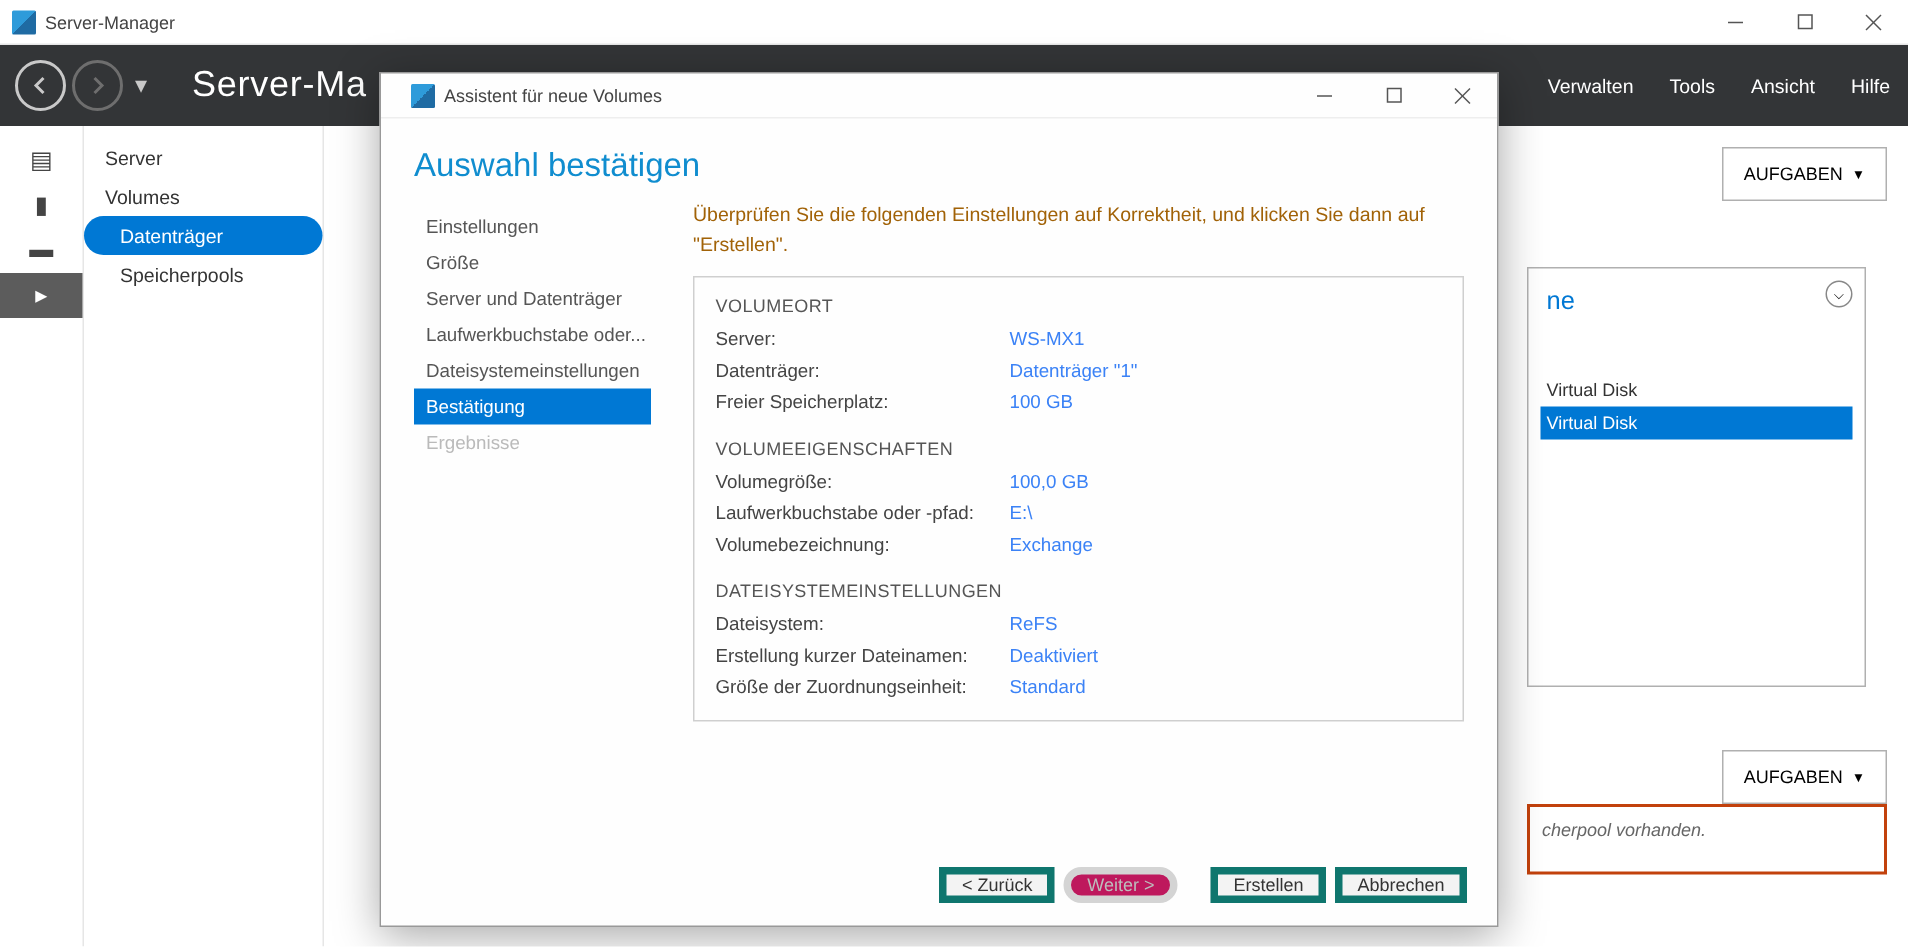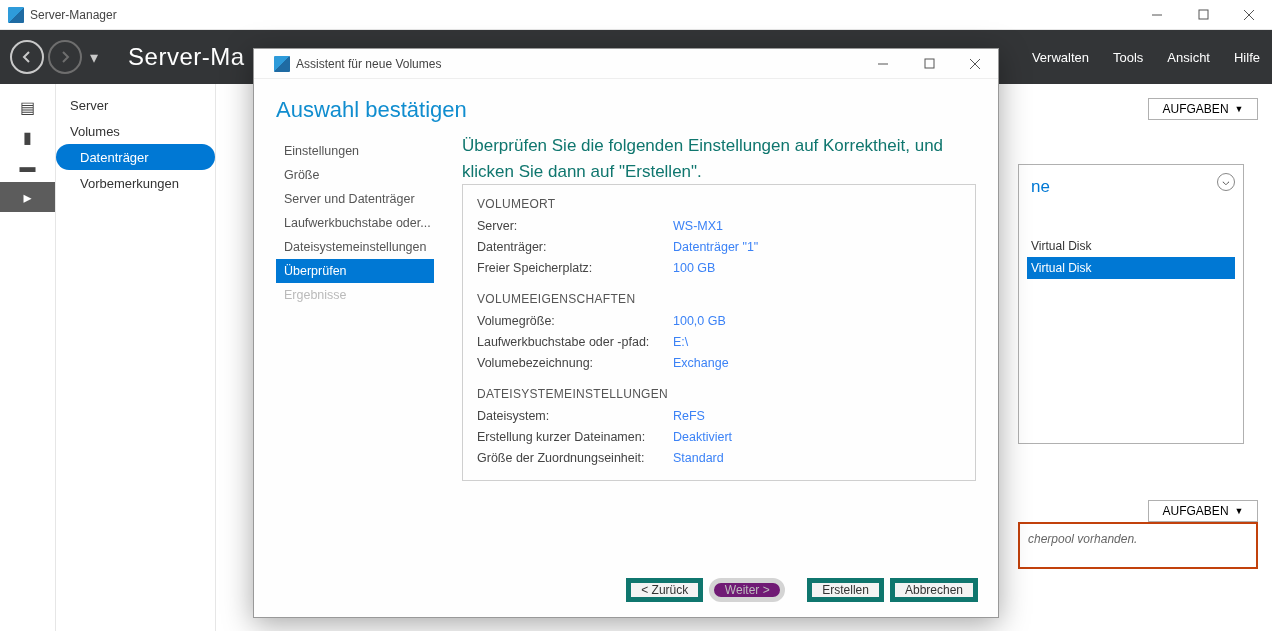--- a/index.html
+++ b/index.html
@@ -29,21 +29,21 @@
   .iconcol { width: 56px; background: #fff; border-right: 1px solid #e6e6e6; padding-top: 8px; }
   .iconcol .ic { height: 30px; display: flex; align-items: center; justify-content: center; color: #444; }
   .iconcol .ic.sel { background: #5c5c5c; color: #fff; }
   .navcol { width: 160px; background: #fff; border-right: 1px solid #e6e6e6; padding-top: 8px; }
   .navcol .ni { height: 26px; display: flex; align-items: center; padding-left: 14px; font-size: 13px; color: #333; }
   .navcol .ni.sub { padding-left: 24px; border-radius: 13px; }
   .navcol .ni.sel { background: #0078d4; color: #fff; }
 
   .maincol { flex: 1; background: #fff; position: relative; }
   .maincol .panel-right { position: absolute; right: 14px; top: 14px; width: 240px; }
-  .aufgaben-btn { width: 110px; height: 22px; border: 1px solid #b0b0b0; background: #fff; font-size: 12px; display: flex; align-items: center; justify-content: center; margin-left: auto; }
+  .aufgaben-btn { width: 110px; height: 36px; border: 1px solid #b0b0b0; background: #fff; font-size: 12px; display: flex; align-items: center; justify-content: center; margin-left: auto; }
   .aufgaben-btn .dd { margin-left: 6px; font-size: 9px; }
   .content-frame { border: 1px solid #b0b0b0; margin: 44px 14px 0 0; height: 280px; padding: 8px; position: relative; }
   .content-frame .circle-dd { position: absolute; right: 8px; top: 8px; width: 18px; height: 18px; border: 1px solid #888; border-radius: 50%; display: flex; align-items: center; justify-content: center; font-size: 9px; }
   .vd-link { font-size: 17px; color: #0078d4; padding: 4px 0 4px 4px; }
   .vd-item { font-size: 12px; color: #333; padding: 4px 0 4px 4px; }
   .vd-item.sel { background: #0078d4; color: #fff; }
   .panel2 { position: absolute; right: 14px; top: 416px; width: 240px; }
   .frame2 { border: 2px solid #c2410c; height: 47px; padding: 8px; font-size: 12px; font-style: italic; color: #666; }
 
   
@@ -54,31 +54,31 @@
   .modal-titlebar .spacer { flex: 1; }
 
   .modal-head { padding: 18px 22px 10px 22px; font-size: 22px; color: #108dcf; font-weight: 300; }
   .modal-body { flex: 1; display: flex; padding: 0 22px 0 22px; }
   .steps { width: 158px; padding-top: 6px; }
   .step { height: 24px; display: flex; align-items: center; font-size: 12.5px; color: #555; padding: 0 8px; white-space: nowrap; overflow: hidden; text-overflow: ellipsis; }
   .step.sel { background: #0078d4; color: #fff; }
   .step.disabled { color: #bababa; }
 
   .detail { flex: 1; padding-left: 28px; }
-  .intro { font-size: 17px; color: #0f766e; line-height: 1.5; }
+  .intro { font-size: 13px; color: #a16207; line-height: 1.5; margin-bottom: 12px; }
   .box { border: 1px solid #cfcfcf; padding: 12px 14px; font-size: 12.5px; color: #444; }
   .sect-head { font-weight: 400; color: #555; text-transform: uppercase; font-size: 12px; letter-spacing: 0.3px; margin-bottom: 4px; }
   .row { display: flex; height: 21px; align-items: center; }
   .row .k { width: 196px; }
   .row .v { color: #3b82f6; }
   .sect-gap { height: 14px; }
 
   .modal-footer { height: 54px; border-top: 0; display: flex; align-items: center; justify-content: flex-end; padding-right: 20px; gap: 6px; }
   .btn { height: 24px; min-width: 76px; padding: 0 10px; border: 5px solid #0f766e; background: #f3f3f3; font-size: 12px; color: #333; display: flex; align-items: center; justify-content: center; }
-  .btn.disabled { color: #bdbdbd; border-color: #d4d4d4; background: #701a75; border-radius: 12px; }
+  .btn.disabled { color: #bdbdbd; border-color: #d4d4d4; background: #be185d; border-radius: 12px; }
 
   .foot-hint { position: absolute; left: 10px; bottom: 6px; font-size: 12px; font-style: italic; color: #0a6c3e; }
   .modal { z-index: 10; }
 </style>
 </head>
 <body>
 
 <div class="outer-titlebar">
   <div class="app-icon"></div>
   <div class="title">Server-Manager</div>
@@ -133,21 +133,21 @@
     <div class="ni">
         <span>Server</span>
       </div>
     <div class="ni">
         <span>Volumes</span>
       </div>
     <div class="ni sub sel">
         <span>Datenträger</span>
       </div>
     <div class="ni sub">
-        <span>Vorbemerkungen</span>
+        <span>Speicherpools</span>
       </div>
   </div>
 
   <div class="maincol">
     <div class="panel-right">
       <div class="aufgaben-btn">
           <span>AUFGABEN</span>
           <span class="dd">▼</span>
         </div>
       <div class="content-frame">
@@ -193,21 +193,21 @@
 
   <div class="modal-head">Auswahl bestätigen</div>
 
   <div class="modal-body">
     <div class="steps">
       <div class="step">Einstellungen</div>
       <div class="step">Größe</div>
       <div class="step">Server und Datenträger</div>
       <div class="step">Laufwerkbuchstabe oder...</div>
       <div class="step">Dateisystemeinstellungen</div>
-      <div class="step sel">Überprüfen</div>
+      <div class="step sel">Bestätigung</div>
       <div class="step disabled">Ergebnisse</div>
     </div>
 
     <div class="detail">
       <div class="intro">Überprüfen Sie die folgenden Einstellungen auf Korrektheit, und klicken Sie dann auf "Erstellen".</div>
       <div class="box">
 
         <div class="sect-head">VOLUMEORT</div>
         <div class="row">
             <div class="k">Server:</div>

